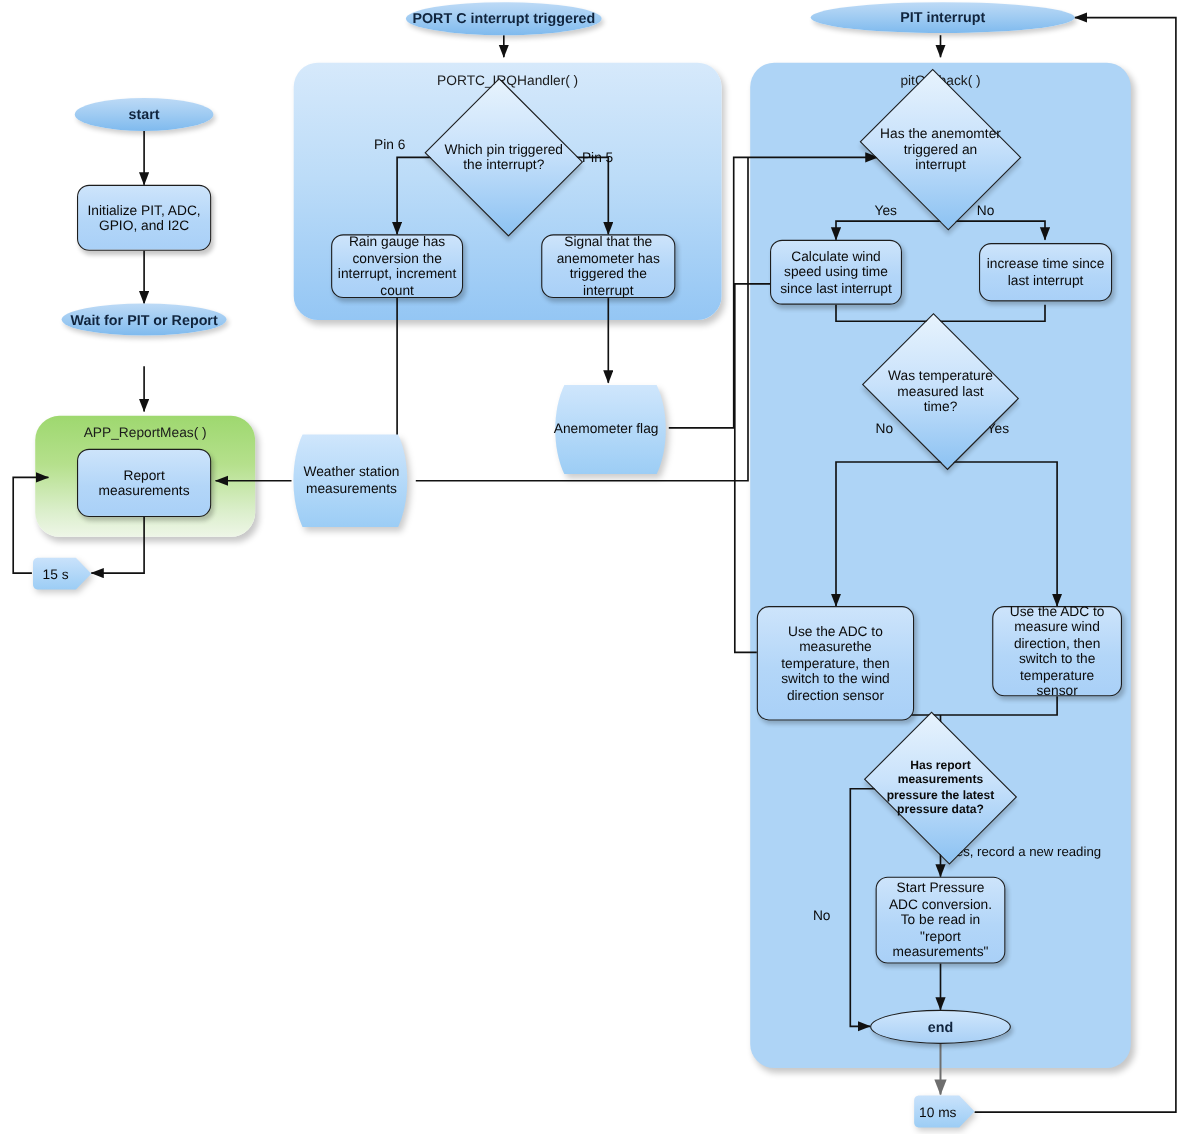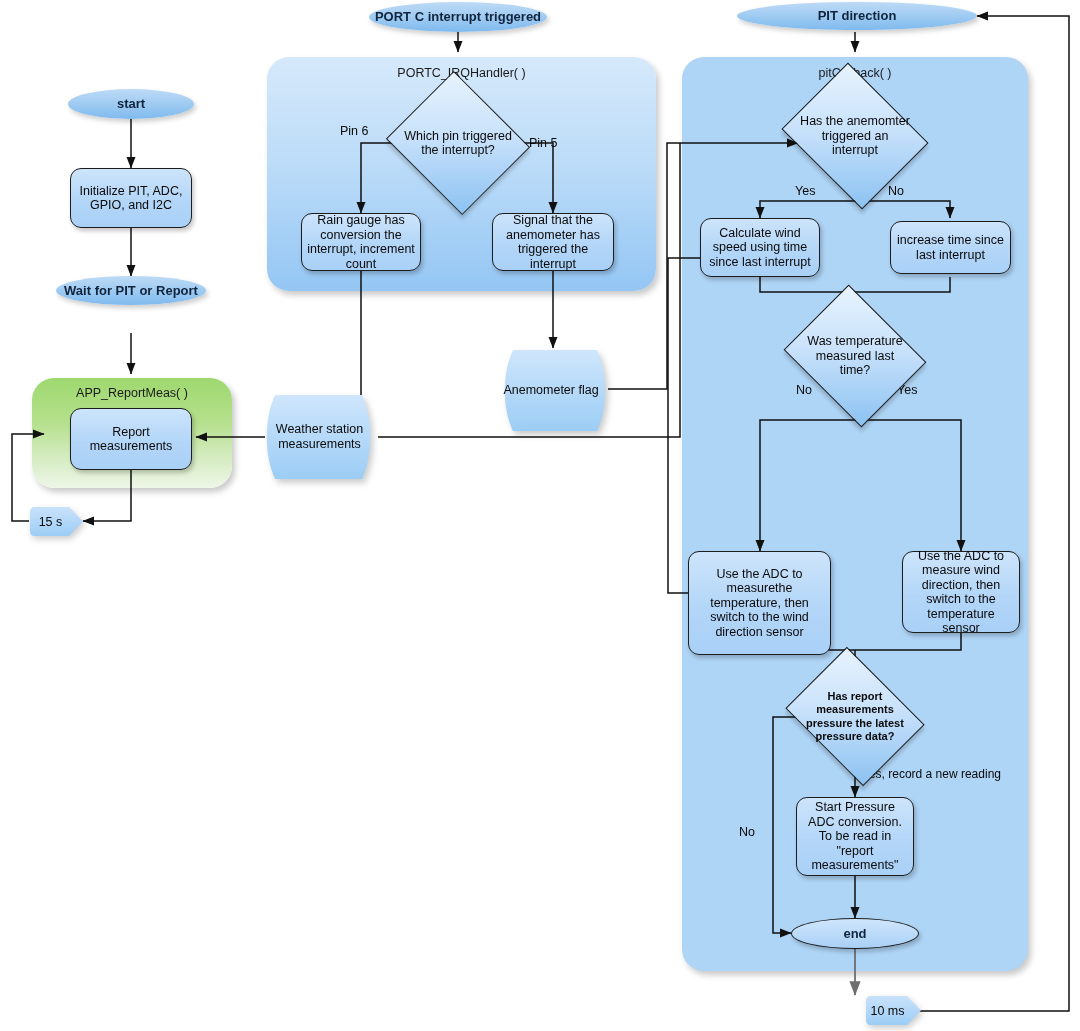--- a/index.html
+++ b/index.html
@@ -196,21 +196,21 @@
           <linearGradient id="gdoc2" x1="0" y1="0" x2="0" y2="1">
         <stop offset="0" stop-color="#cfe6fc"></stop>
             <stop offset="1" stop-color="#9ccdf5"></stop>
       </linearGradient>
         </defs>
       <path d="M12,2 C1,25 1,60 12,83 L96,83 C107,60 107,25 96,2 Z" fill="url(#gdoc2)"></path>
     </svg>
     <div class="dlabel" style="padding-right:10px;">Anemometer flag</div>
   </div>
 
-  <div class="node oval" style="left:737px;top:2px;width:240px;height:28px;">PIT direction</div>
+  <div class="node oval" style="left:737px;top:2px;width:240px;height:28px;">PIT interrupt</div>
 
   <div class="diamond" style="left:798px;top:89px;width:114px;height:94px;">
     <div class="dshape"></div>
     <div class="dtext">Has the anemomter triggered an interrupt</div>
   </div>
 
   <div class="node rbox" style="left:700px;top:218px;width:120px;height:59px;">Calculate wind speed using time since last interrupt</div>
 
   <div class="node rbox" style="left:890px;top:221px;width:121px;height:53px;">increase time since last interrupt</div>
 
@@ -225,21 +225,21 @@
 
   <div class="diamond" style="left:800px;top:673px;width:110px;height:87px;">
     <div class="dshape"></div>
     <div class="dtext small">Has report measurements pressure the latest pressure data?</div>
   </div>
 
   <div class="node rbox" style="left:796px;top:797px;width:118px;height:79px;">Start Pressure ADC conversion. To be read in "report measurements"</div>
 
   <div class="node oval-out" style="left:791px;top:918px;width:128px;height:31px;">end</div>
 
-  <div class="delay" style="left:830px;top:995px;width:57px;height:31px;margin-left:35px;">
+  <div class="delay" style="left:830px;top:995px;width:57px;height:31px;">
     <svg class="psvg" viewBox="0 0 57 31" preserveAspectRatio="none" xmlns="http://www.w3.org/2000/svg">
       <defs>
           <linearGradient id="gdel2" x1="0" y1="0" x2="0" y2="1">
         <stop offset="0" stop-color="#c9e2fb"></stop>
             <stop offset="1" stop-color="#9ccdf5"></stop>
       </linearGradient>
         </defs>
       <path d="M6,1 L42,1 L56,15.5 L42,30 L6,30 C2.5,30 1,28 1,25 L1,6 C1,3 2.5,1 6,1 Z" fill="url(#gdel2)"></path>
     </svg>
     <div class="plabel">10 ms</div>

